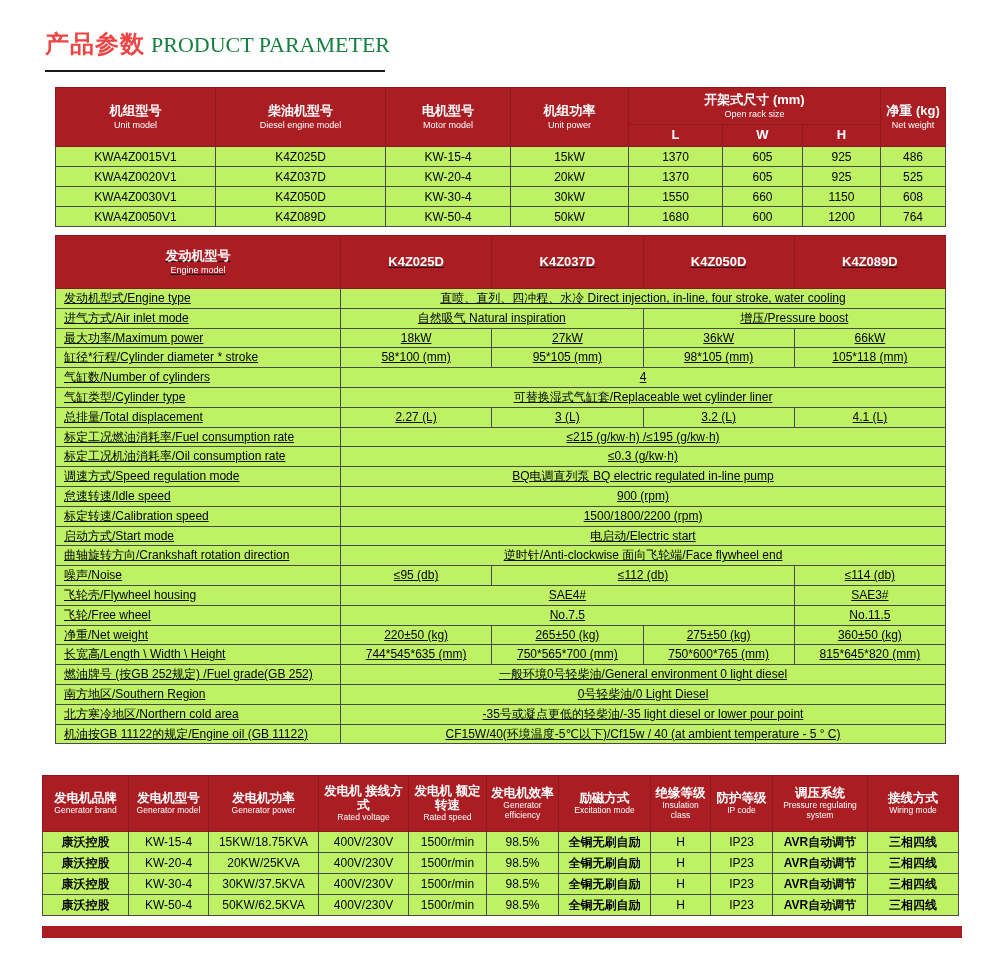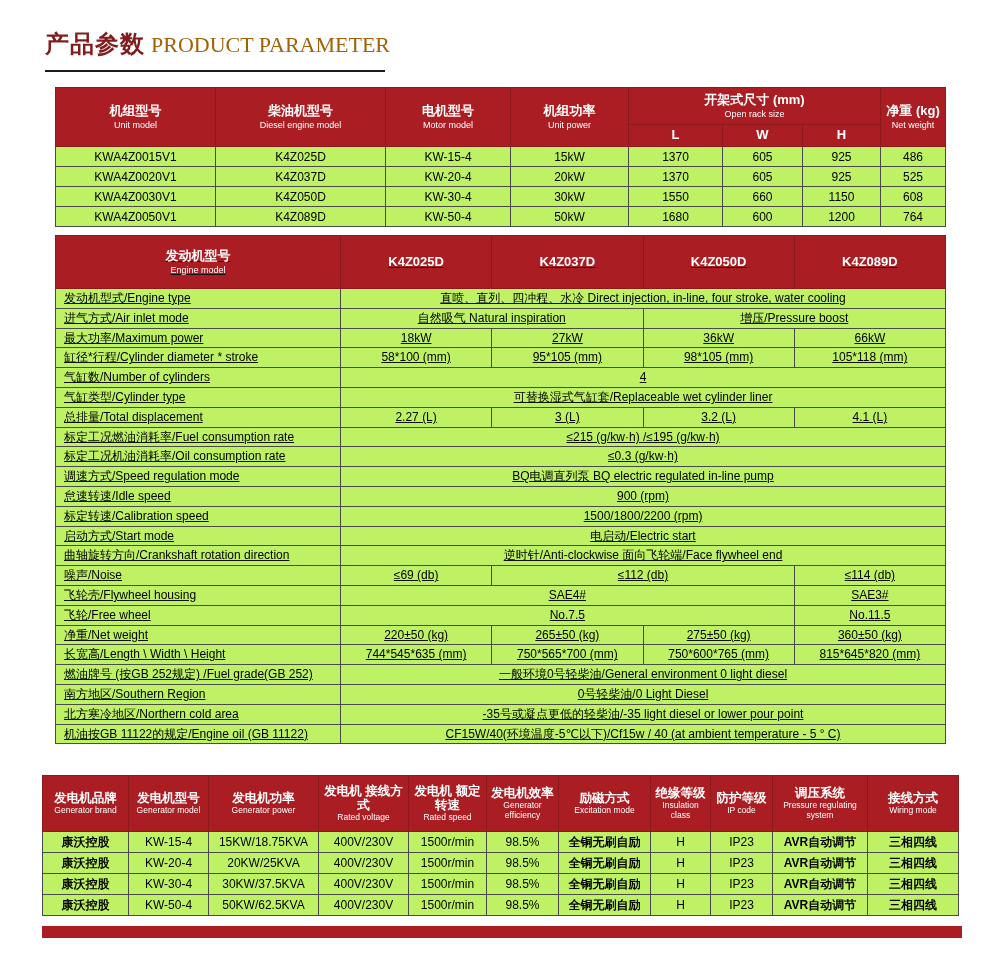--- a/index.html
+++ b/index.html
@@ -3,22 +3,22 @@
 <meta charset="utf-8">
 <style>
   html,body{margin:0;padding:0;}
   body{
     width:1000px;height:954px;background:#ffffff;position:relative;
     font-family:"Liberation Sans","DejaVu Sans",sans-serif;color:#111;
     -webkit-font-smoothing:antialiased;
   }
   .title-block{position:absolute;left:45px;top:28px;}
   .title-line{white-space:nowrap;}
-  .title-zh{font-size:24px;font-weight:bold;color:#7f1d1d;letter-spacing:1px;}
-  .title-en{font-size:22px;color:#a16207;font-family:"Liberation Serif","DejaVu Serif",serif;margin-left:6px;}
+  .title-zh{font-size:24px;font-weight:bold;color:#ef4444;letter-spacing:1px;}
+  .title-en{font-size:22px;color:#15803d;font-family:"Liberation Serif","DejaVu Serif",serif;margin-left:6px;}
   .title-underline{width:340px;height:2px;background:#1a1a1a;margin-top:10px;}
 
   table{border-collapse:collapse;table-layout:fixed;position:absolute;background:#bef264;}
   th,td{border:1px solid #4a4a4a;overflow:hidden;vertical-align:middle;padding:0 2px;}
   thead th{background:#aa1e23;color:#ffffff;border-color:#8d191d;font-weight:normal;}
   th .zh{display:block;font-size:13px;font-weight:bold;line-height:1.15;}
   th .en{display:block;font-size:9px;line-height:1.15;margin-top:1px;}
   td{font-size:12px;text-align:center;color:#000;}
 
   #unit-table{left:55px;top:87px;width:890px;}
@@ -239,21 +239,21 @@
       <tr>
         <td class="rowlabel">启动方式/Start mode</td>
         <td colspan="4">电启动/Electric start</td>
       </tr>
       <tr>
         <td class="rowlabel">曲轴旋转方向/Crankshaft rotation direction</td>
         <td colspan="4">逆时针/Anti-clockwise 面向飞轮端/Face flywheel end</td>
       </tr>
       <tr>
         <td class="rowlabel">噪声/Noise</td>
-        <td>≤69 (db)</td>
+        <td>≤95 (db)</td>
         <td colspan="2">≤112 (db)</td>
         <td>≤114 (db)</td>
       </tr>
       <tr>
         <td class="rowlabel">飞轮壳/Flywheel housing</td>
         <td colspan="3">SAE4#</td>
         <td>SAE3#</td>
       </tr>
       <tr>
         <td class="rowlabel">飞轮/Free wheel</td>

